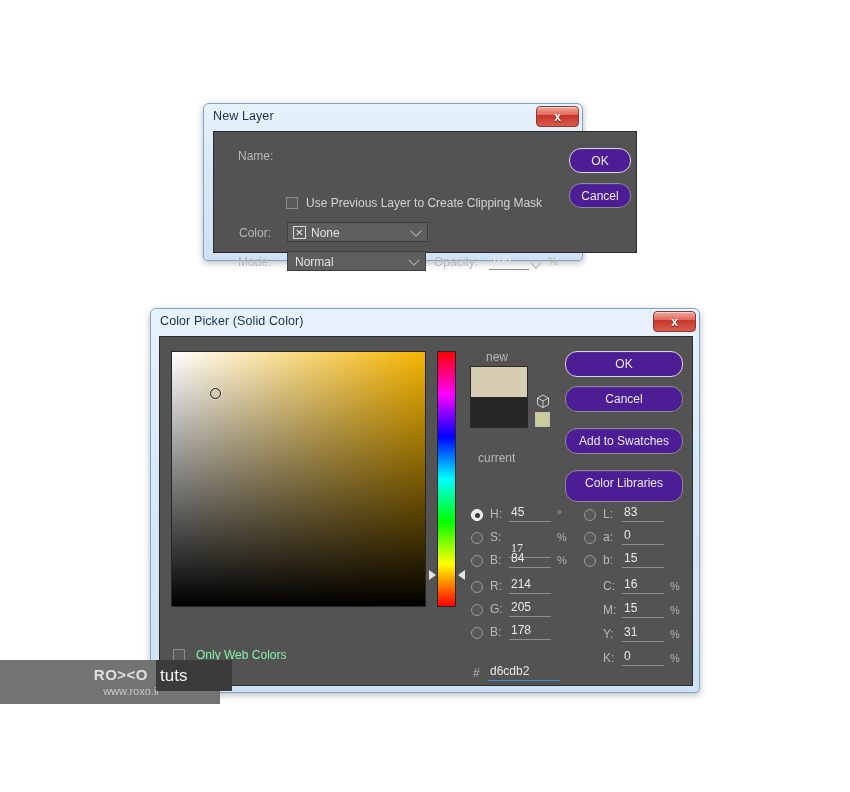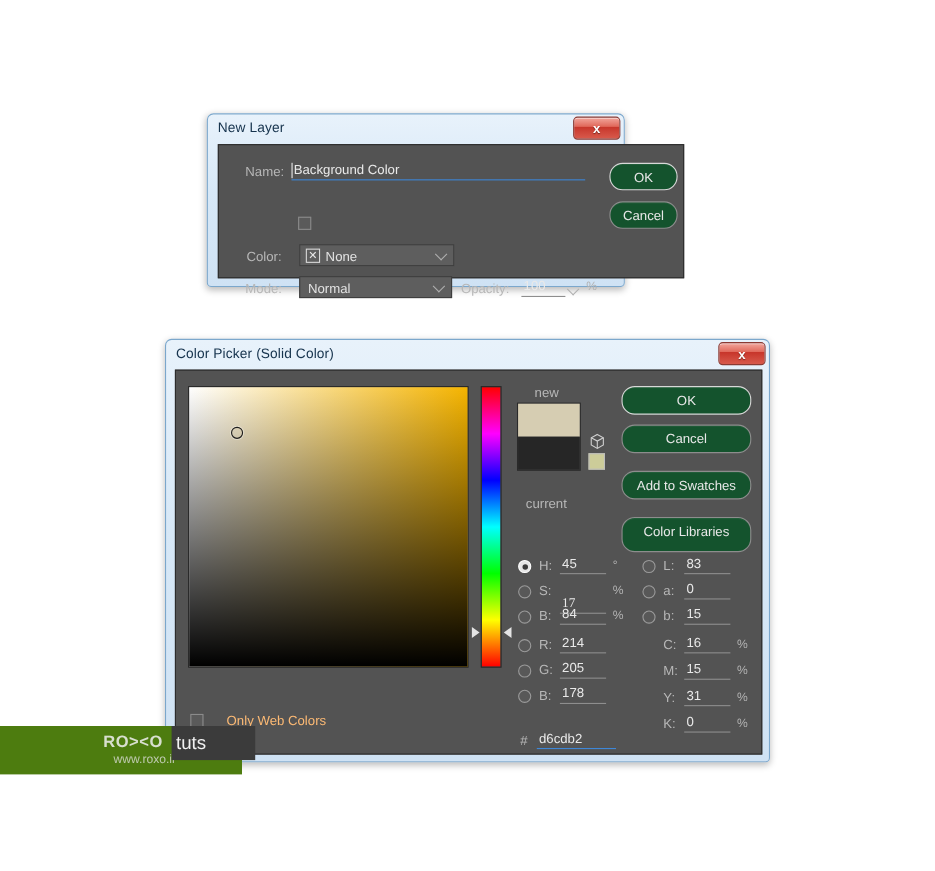--- a/index.html
+++ b/index.html
@@ -72,21 +72,21 @@
   .ps-label {
     color: #b7b7b7;
     font-size: 12px;
     position: absolute;
     white-space: nowrap;
   }
   .ps-btn {
     position: absolute;
     border: 1px solid #8d8d8d;
     border-radius: 12px;
-    background: #14532d;
+    background: #4c1d95;
     color: #e8e8e8;
     font-size: 12px;
     text-align: center;
     cursor: pointer;
     box-sizing: border-box;
     box-shadow: inset 0 1px 0 rgba(255,255,255,0.06);
   }
   .ps-btn.primary { border-color: #d8d8d8; }
   .ps-select {
     position: absolute;
@@ -153,21 +153,21 @@
   }
   .ps-field.active { border-bottom: 1.6px solid #3e87d8; }
   .ps-field .val { position: absolute; left: 2px; top: 0px; white-space: nowrap; }
   .unit {
     position: absolute;
     color: #b2b2b2;
     font-size: 11px;
   }
 
   
-  #new-layer-dialog { left: 188px; top: 103px; width: 380px; height: 158px; }
+  #new-layer-dialog { left: 203px; top: 103px; width: 380px; height: 158px; }
   #new-layer-body { left: 9px; top: 27px; width: 424px; height: 122px; }
 
   .caret-text {
     display: inline-block;
     width: 1px;
     height: 14px;
     background: #e9e9e9;
     vertical-align: -2px;
     margin-left: 1px;
   }
@@ -244,21 +244,21 @@
     width: 15px; height: 15px;
     border: 1px solid #bdbdbd;
     box-sizing: border-box;
     cursor: pointer;
   }
 
   #watermark {
     position: absolute;
     left: 0; top: 660px;
     width: 220px; height: 44px;
-    background: #4d7c0f;
+    background: #737373;
     overflow: hidden;
   }
   #wm-logo {
     position: absolute;
     right: 72px; top: 6px;
     color: #f1f1f1;
     font-size: 15px;
     font-weight: bold;
     letter-spacing: 0.5px;
     opacity: 0.85;
@@ -288,26 +288,23 @@
 
 <div class="win-dialog" id="new-layer-dialog">
   <div class="win-titlebar">
     <div class="win-title">New Layer</div>
     <div class="win-close">x</div>
   </div>
 
   <div class="ps-body" id="new-layer-body">
 
     <div class="ps-label" style="left:24px; top:17px;">Name:</div>
-    <div class="ps-field active" style="left:66px; top:15px; width:267px; height:17px;">
-      <span class="val">Background Color</span>
-        <span class="caret-text" style="position:absolute;left:auto;top:1px;margin-left:0;"></span>
-    </div>
 
     <div class="ps-checkbox" style="left:72px; top:65px;"></div>
+    <div class="ps-label" style="left:92px; top:64px; color:#d3d3d3;">Use Previous Layer to Create Clipping Mask</div>
 
     <div class="ps-label" style="left:25px; top:94px;">Color:</div>
     <div class="ps-select" style="left:73px; top:90px; width:141px; height:20px;">
       <span style="position:absolute;left:5px;top:3px;width:13px;height:13px;border:1.2px solid #d9d9d9;box-sizing:border-box;font-size:10px;line-height:11px;text-align:center;color:#e8e8e8;">✕</span>
       <span class="sel-text" style="left:23px;">None</span>
       <span class="caret"></span>
     </div>
 
     <div class="ps-label" style="left:24px; top:123px;">Mode:</div>
     <div class="ps-select" style="left:73px; top:119px; width:139px; height:20px;">
@@ -433,21 +430,21 @@
         </div>
         <div class="unit" style="left: 510px; top: 315px;">%</div>
       </div>
 
     <div class="ps-label" style="left:313px; top:329px; font-size:12px;">#</div>
     <div class="ps-field active" style="left:328px; top:327px; width:72px; height:17px;">
       <span class="val">d6cdb2</span>
     </div>
 
     <div class="ps-checkbox" style="left:13px; top:312px;"></div>
-    <div class="ps-label" style="left:46px; top:311px; color:#fdba74;">Only Web Colors</div>
+    <div class="ps-label" style="left:36px; top:311px; color:#86efac;">Only Web Colors</div>
   </div>
 </div>
 
 <div id="watermark">
   <div id="wm-logo">RO&gt;&lt;O</div>
   <div id="wm-url">www.roxo.ir</div>
 </div>
 <div id="wm-tuts">tuts</div>
 
 </body></html>

